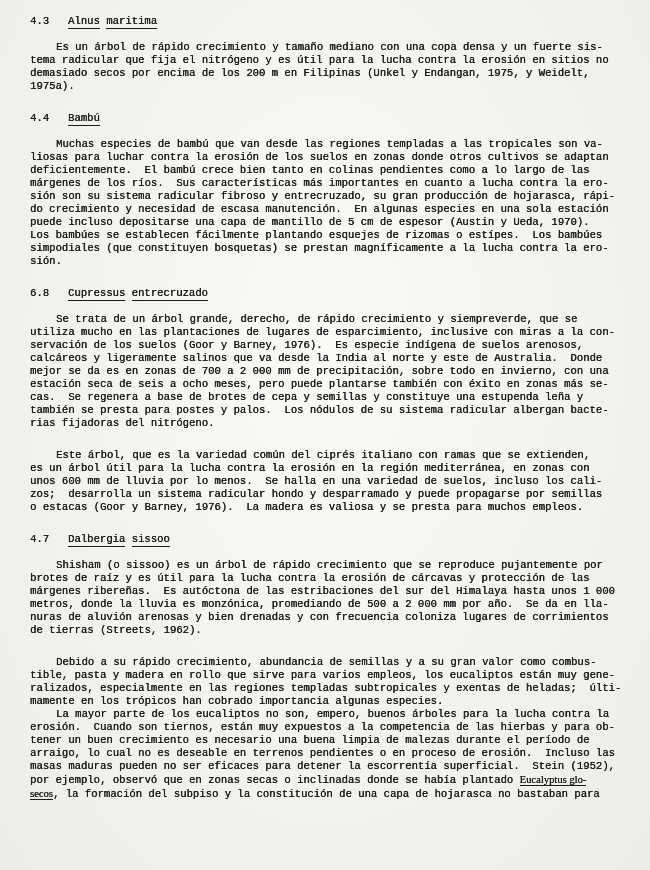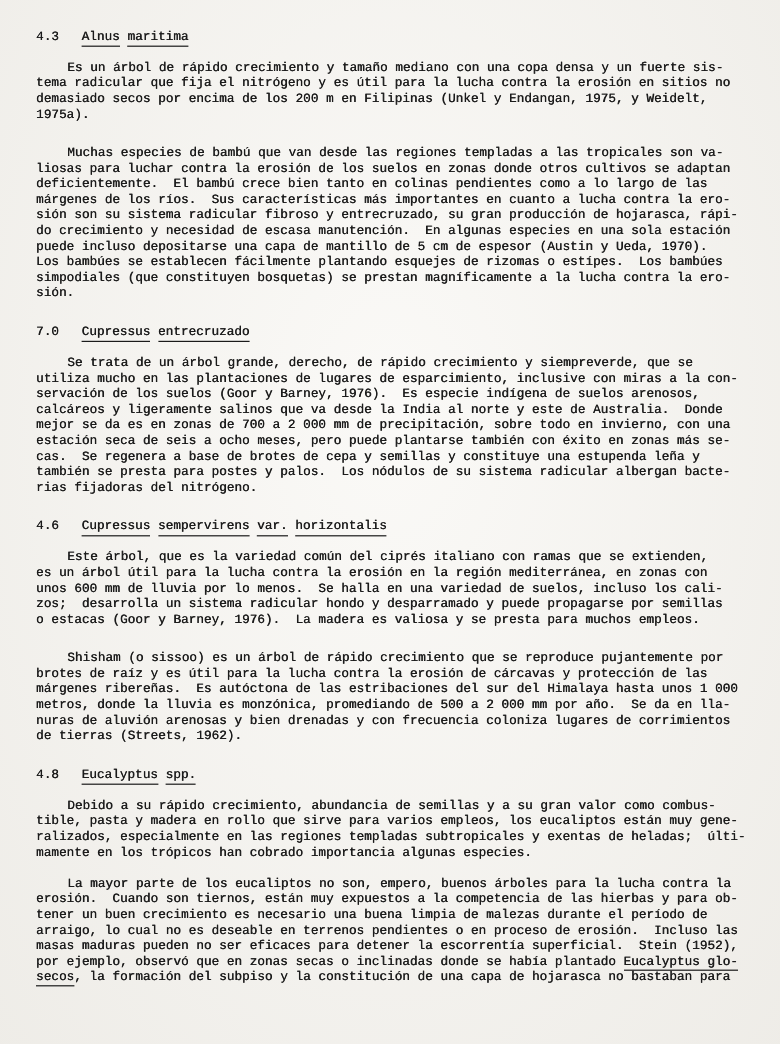--- a/index.html
+++ b/index.html
@@ -10,100 +10,101 @@
   body{
     width:650px;height:870px;
     background:var(--page-bg);
     font-family:"Liberation Mono","DejaVu Sans Mono",monospace;
     color:var(--ink);
     overflow:hidden;
   }
   .page{
     box-sizing:border-box;
     width:650px;height:870px;
-    padding:25px 10px 8px 30px;
+    padding:15px 10px 8px 30px;
     background:
       radial-gradient(ellipse at 50% 40%, rgba(255,255,255,0.5), rgba(0,0,0,0.03)),
       var(--page-bg);
     font-size:10.6px;
     line-height:13px;
     text-shadow:0.3px 0 0 currentColor;
   }
   .doc-section{margin-top:19px;}
   .doc-section:first-child{margin-top:0;}
   .heading{white-space:nowrap;margin-bottom:13px;}
   .sec-num{display:inline-block;min-width:38px;}
   .sec-title .uw{
     border-bottom:1.5px solid var(--ink);
     padding-bottom:1px;
   }
   .para{
     white-space:pre-wrap;
     text-indent:26px;
     margin:0;
   }
-  .para + .para{margin-top:13px;}
+  .para + .para{}
   .para u{
     text-decoration:none;
     border-bottom:1.5px solid var(--ink);
+    font-family:Liberation Serif, serif;
   }
 </style>
 </head>
 <body>
 
 <div class="page">
     <section class="doc-section">
       <div class="heading"><span class="sec-num">4.3</span><span class="sec-title"><span class="uw">Alnus</span> <span class="uw">maritima</span></span></div>
       <div class="para">Es un árbol de rápido crecimiento y tamaño mediano con una copa densa y un fuerte sis-
 tema radicular que fija el nitrógeno y es útil para la lucha contra la erosión en sitios no
 demasiado secos por encima de los 200 m en Filipinas (Unkel y Endangan, 1975, y Weidelt,
 1975a).</div>
     </section>
     <section class="doc-section">
+      <div class="heading"><span class="sec-num">4.4</span><span class="sec-title"><span class="uw">Bambú</span></span></div>
       <div class="para">Muchas especies de bambú que van desde las regiones templadas a las tropicales son va-
 liosas para luchar contra la erosión de los suelos en zonas donde otros cultivos se adaptan
 deficientemente.  El bambú crece bien tanto en colinas pendientes como a lo largo de las
 márgenes de los ríos.  Sus características más importantes en cuanto a lucha contra la ero-
 sión son su sistema radicular fibroso y entrecruzado, su gran producción de hojarasca, rápi-
 do crecimiento y necesidad de escasa manutención.  En algunas especies en una sola estación
 puede incluso depositarse una capa de mantillo de 5 cm de espesor (Austin y Ueda, 1970).
 Los bambúes se establecen fácilmente plantando esquejes de rizomas o estípes.  Los bambúes
 simpodiales (que constituyen bosquetas) se prestan magníficamente a la lucha contra la ero-
 sión.</div>
     </section>
     <section class="doc-section">
-      <div class="heading"><span class="sec-num">7.0</span><span class="sec-title"><span class="uw">Cupressus</span> <span class="uw">entrecruzado</span></span></div>
+      <div class="heading"><span class="sec-num">6.8</span><span class="sec-title"><span class="uw">Cupressus</span> <span class="uw">entrecruzado</span></span></div>
       <div class="para">Se trata de un árbol grande, derecho, de rápido crecimiento y siempreverde, que se
 utiliza mucho en las plantaciones de lugares de esparcimiento, inclusive con miras a la con-
 servación de los suelos (Goor y Barney, 1976).  Es especie indígena de suelos arenosos,
 calcáreos y ligeramente salinos que va desde la India al norte y este de Australia.  Donde
 mejor se da es en zonas de 700 a 2 000 mm de precipitación, sobre todo en invierno, con una
 estación seca de seis a ocho meses, pero puede plantarse también con éxito en zonas más se-
 cas.  Se regenera a base de brotes de cepa y semillas y constituye una estupenda leña y
 también se presta para postes y palos.  Los nódulos de su sistema radicular albergan bacte-
 rias fijadoras del nitrógeno.</div>
     </section>
     <section class="doc-section">
-      <div class="heading"><span class="sec-num">4.6</span><span class="sec-title"><span class="uw">Cupressus</span> <span class="uw">sempervirens</span> <span class="uw">var.</span> <span class="uw">horizontalis</span></span></div>
       <div class="para">Este árbol, que es la variedad común del ciprés italiano con ramas que se extienden,
 es un árbol útil para la lucha contra la erosión en la región mediterránea, en zonas con
 unos 600 mm de lluvia por lo menos.  Se halla en una variedad de suelos, incluso los cali-
 zos;  desarrolla un sistema radicular hondo y desparramado y puede propagarse por semillas
 o estacas (Goor y Barney, 1976).  La madera es valiosa y se presta para muchos empleos.</div>
     </section>
     <section class="doc-section">
+      <div class="heading"><span class="sec-num">4.7</span><span class="sec-title"><span class="uw">Dalbergia</span> <span class="uw">sissoo</span></span></div>
       <div class="para">Shisham (o sissoo) es un árbol de rápido crecimiento que se reproduce pujantemente por
 brotes de raíz y es útil para la lucha contra la erosión de cárcavas y protección de las
 márgenes ribereñas.  Es autóctona de las estribaciones del sur del Himalaya hasta unos 1 000
 metros, donde la lluvia es monzónica, promediando de 500 a 2 000 mm por año.  Se da en lla-
 nuras de aluvión arenosas y bien drenadas y con frecuencia coloniza lugares de corrimientos
 de tierras (Streets, 1962).</div>
     </section>
     <section class="doc-section">
-      <div class="heading"><span class="sec-num">4.8</span><span class="sec-title"><span class="uw">Eucalyptus</span> <span class="uw">spp.</span></span></div>
       <div class="para">Debido a su rápido crecimiento, abundancia de semillas y a su gran valor como combus-
 tible, pasta y madera en rollo que sirve para varios empleos, los eucaliptos están muy gene-
 ralizados, especialmente en las regiones templadas subtropicales y exentas de heladas;  últi-
 mamente en los trópicos han cobrado importancia algunas especies.</div>
       <div class="para">La mayor parte de los eucaliptos no son, empero, buenos árboles para la lucha contra la
 erosión.  Cuando son tiernos, están muy expuestos a la competencia de las hierbas y para ob-
 tener un buen crecimiento es necesario una buena limpia de malezas durante el período de
 arraigo, lo cual no es deseable en terrenos pendientes o en proceso de erosión.  Incluso las
 masas maduras pueden no ser eficaces para detener la escorrentía superficial.  Stein (1952),
 por ejemplo, observó que en zonas secas o inclinadas donde se había plantado <u>Eucalyptus glo-</u>

